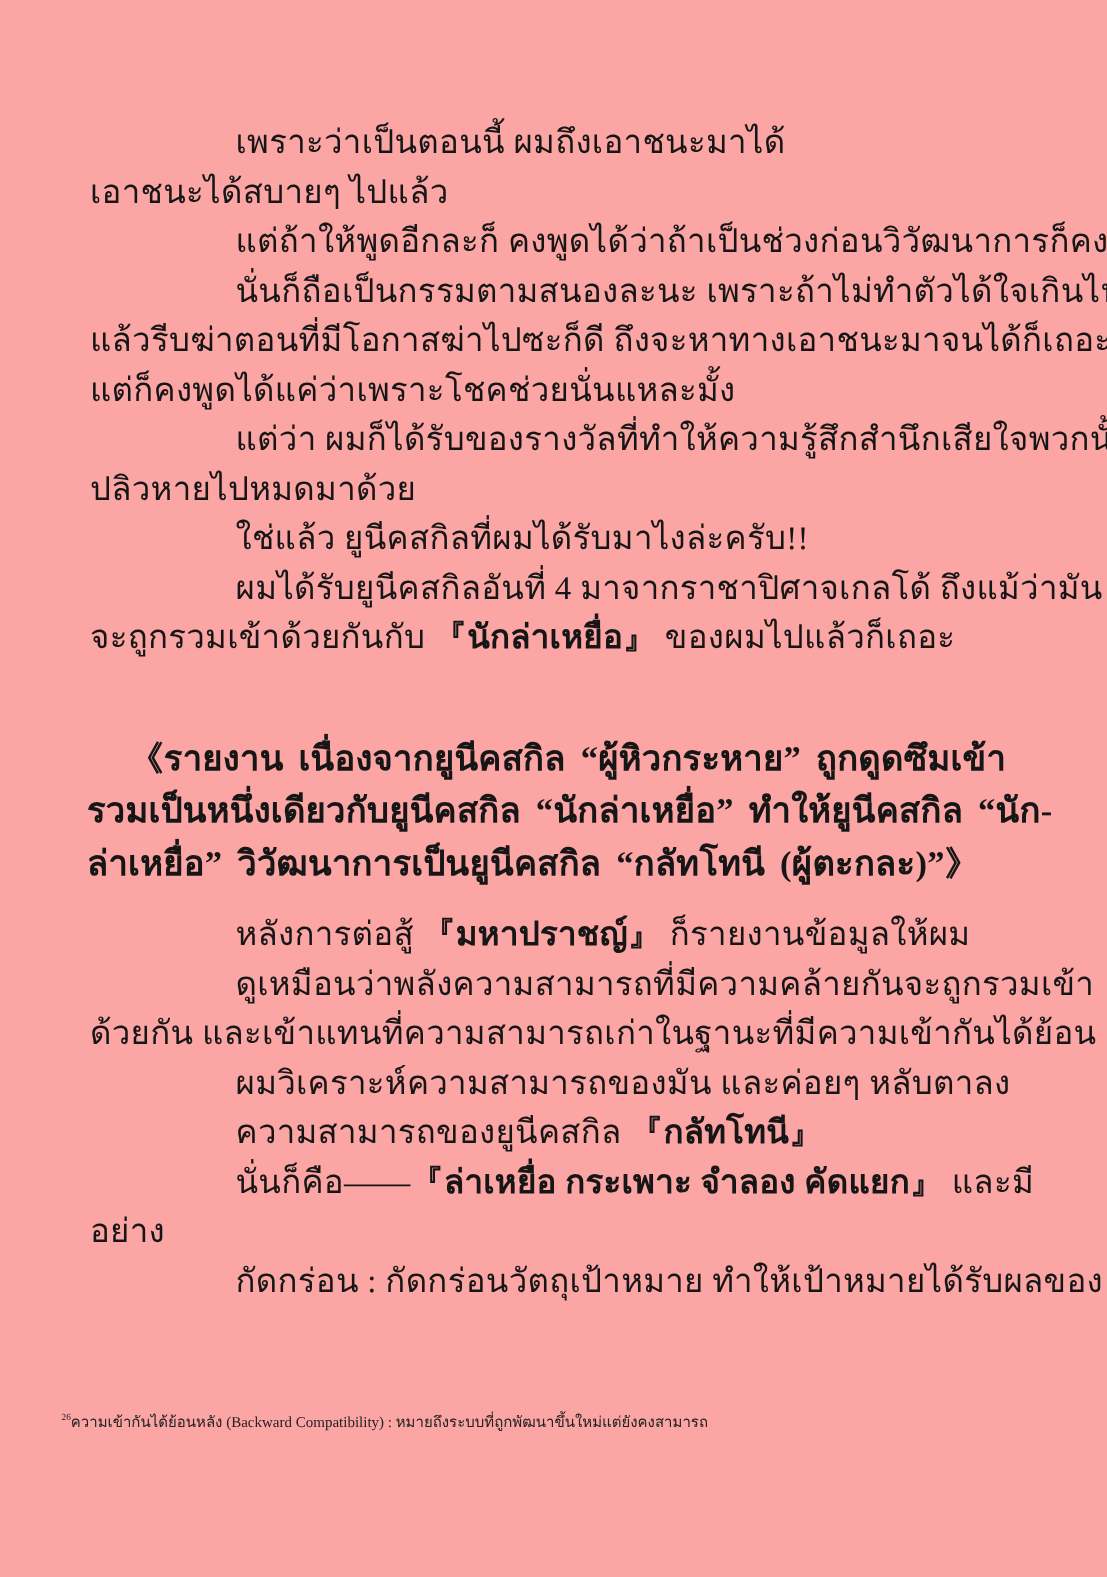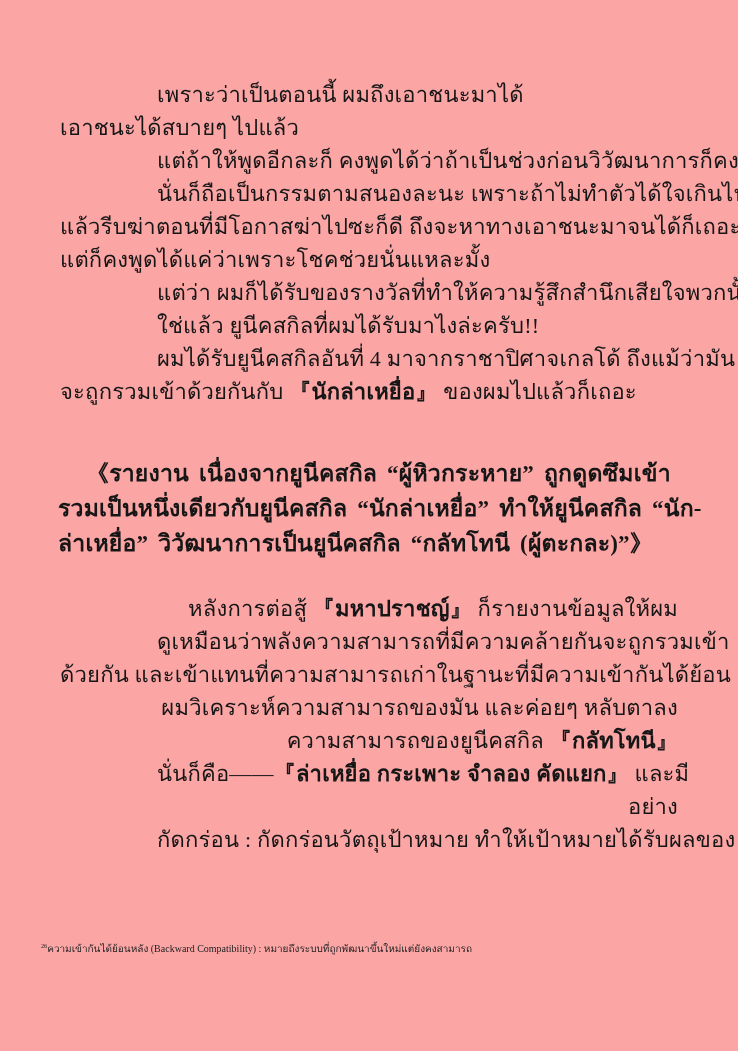--- a/index.html
+++ b/index.html
@@ -18,26 +18,26 @@
   }
   .block { position: absolute; }
 
   
   .body {
     font-size: 22px;
     line-height: 33px;
     letter-spacing: 0.2px;
   }
   .block-body-1 { top: 78px;  left: 60px; width: 618px; }
-  .block-body-2 { top: 592px; left: 60px; width: 618px; text-align: right; }
+  .block-body-2 { top: 606px; left: 60px; width: 618px; }
   .body .line.ind { text-indent: 97px; }
 
   
   .ann {
-    top: 456px; left: 58px; width: 620px;
+    top: 488px; left: 58px; width: 620px;
     font-size: 23px;
     line-height: 35px;
     font-weight: 700;
     word-spacing: 4px;
     letter-spacing: 0.2px;
   }
   .ann .line.ind { text-indent: 28px; }
 
   
   .foot {
@@ -61,20 +61,21 @@
 
 <div class="page">
   <div class="block body block-body-1">
       <div class="line ind"><span class="">เพราะว่าเป็นตอนนี้ ผมถึงเอาชนะมาได้</span></div>
       <div class="line"><span class="">เอาชนะได้สบายๆ ไปแล้ว</span></div>
       <div class="line ind"><span class="">แต่ถ้าให้พูดอีกละก็ คงพูดได้ว่าถ้าเป็นช่วงก่อนวิวัฒนาการก็คง</span></div>
       <div class="line ind"><span class="">นั่นก็ถือเป็นกรรมตามสนองละนะ เพราะถ้าไม่ทำตัวได้ใจเกินไป</span></div>
       <div class="line"><span class="">แล้วรีบฆ่าตอนที่มีโอกาสฆ่าไปซะก็ดี ถึงจะหาทางเอาชนะมาจนได้ก็เถอะ</span></div>
       <div class="line"><span class="">แต่ก็คงพูดได้แค่ว่าเพราะโชคช่วยนั่นแหละมั้ง</span></div>
       <div class="line ind"><span class="">แต่ว่า ผมก็ได้รับของรางวัลที่ทำให้ความรู้สึกสำนึกเสียใจพวกนั้น</span></div>
+      <div class="line"><span class="">ปลิวหายไปหมดมาด้วย</span></div>
       <div class="line ind"><span class="">ใช่แล้ว ยูนีคสกิลที่ผมได้รับมาไงล่ะครับ!!</span></div>
       <div class="line ind"><span class="">ผมได้รับยูนีคสกิลอันที่ 4 มาจากราชาปิศาจเกลโด้ ถึงแม้ว่ามัน</span></div>
       <div class="line"><span class="">จะถูกรวมเข้าด้วยกันกับ </span><span class="seg-bold ">『นักล่าเหยื่อ』</span><span class=""> ของผมไปแล้วก็เถอะ</span></div>
     </div>
   <div class="block ann">
       <div class="line ind"><span class="">《รายงาน เนื่องจากยูนีคสกิล “ผู้หิวกระหาย” ถูกดูดซึมเข้า</span></div>
       <div class="line"><span class="">รวมเป็นหนึ่งเดียวกับยูนีคสกิล “นักล่าเหยื่อ” ทำให้ยูนีคสกิล “นัก-</span></div>
       <div class="line"><span class="">ล่าเหยื่อ” วิวัฒนาการเป็นยูนีคสกิล “กลัทโทนี (ผู้ตะกละ)”》</span></div>
     </div>
   <div class="block body block-body-2">

